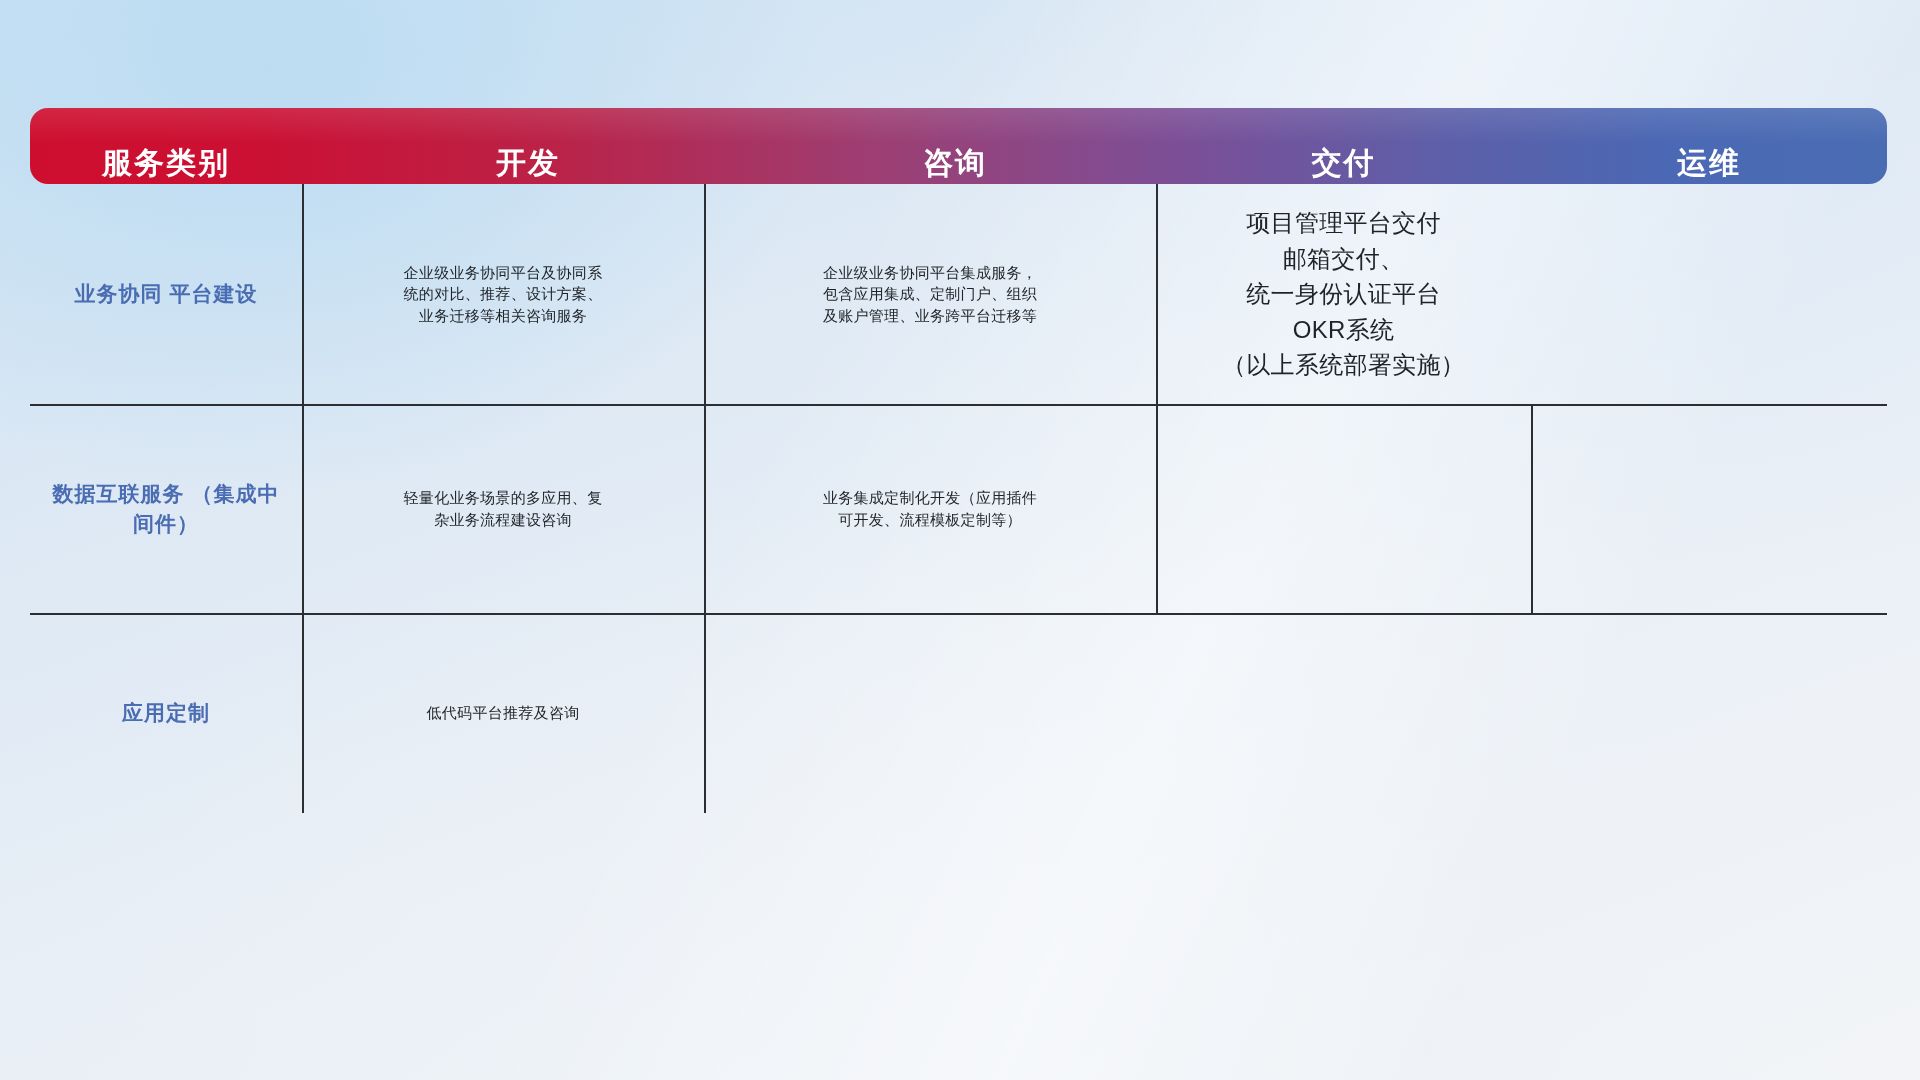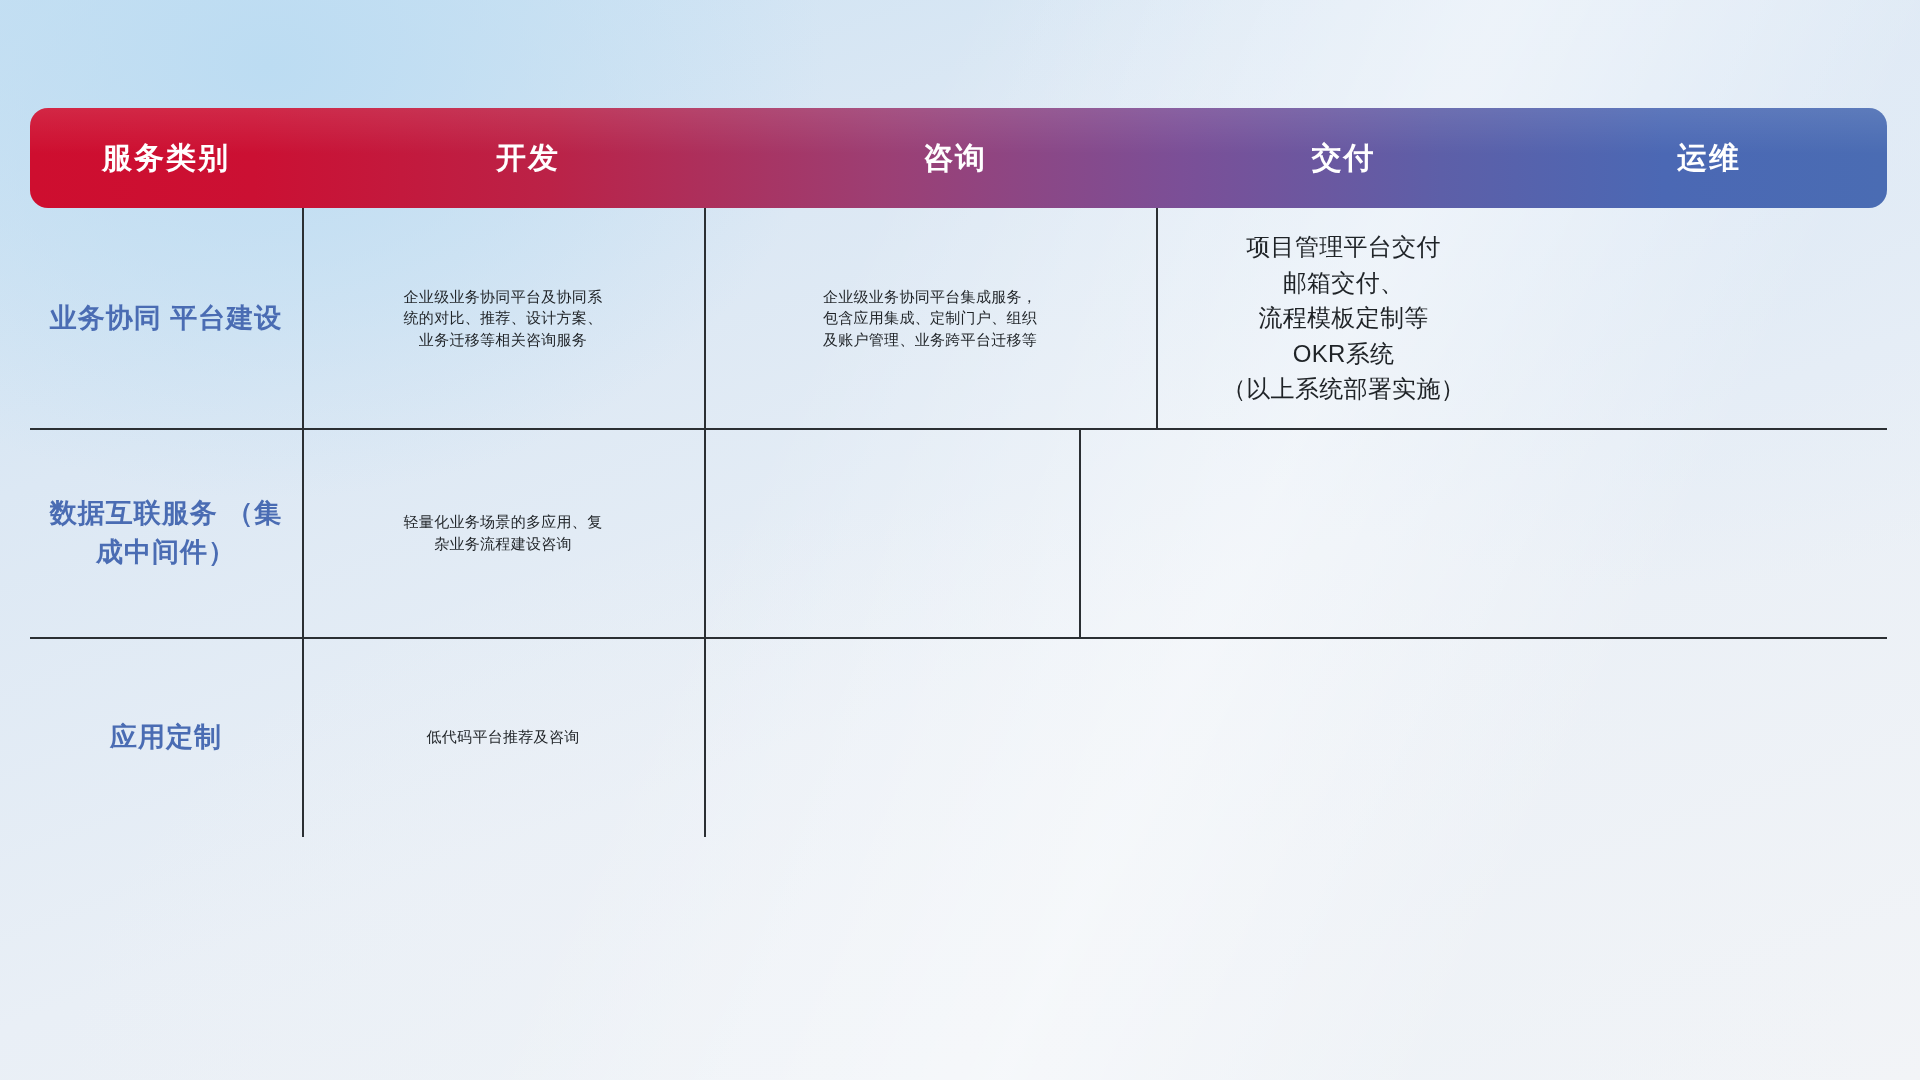--- a/index.html
+++ b/index.html
@@ -20,33 +20,33 @@
   }
 
   .table-wrap {
     position:absolute;
     left:30px; top:108px;
     width:1857px; height:672px;
   }
 
   
   .thead {
-    height:100px;
+    height:76px;
     border-radius:18px;
     background: linear-gradient(90deg,
         #ce0e2f 0%,
         #cb1033 12%,
         #bb2247 28%,
         #9c3f74 46%,
         #7b4f97 62%,
         #5d5fa8 76%,
         #4b68b4 88%,
         #4a6cb3 100%);
     display:flex;
-    align-items:center;
+    align-items:flex-end;
     color:#ffffff;
     position:relative;
     overflow:hidden;
   }
   .thead:after {
     content:"";
     position:absolute; left:0; right:0; top:0; height:46%;
     background:linear-gradient(180deg, rgba(255,255,255,.10), rgba(255,255,255,0));
     pointer-events:none;
   }
@@ -88,21 +88,21 @@
   
   .c0 { width:272px; }
   .c1 { width:402px; }
   .c2 { width:452px; }
   .c3 { width:375px; }
   .c4 { width:356px; }
 
   .cat {
     color:#4a6cb3;
     font-weight:bold;
-    font-size:27px;
+    font-size:21px;
     line-height:1.42;
     letter-spacing:1px;
   }
   .cell-text {
     color:#1f2327;
     font-size:15px;
     line-height:1.44;
     letter-spacing:.3px;
     white-space:pre-line;
   }
@@ -136,34 +136,38 @@
 业务迁移等相关咨询服务</span>
       </div>
       <div class="td c2">
         <span class="cell-text">企业级业务协同平台集成服务，
 包含应用集成、定制门户、组织
 及账户管理、业务跨平台迁移等</span>
       </div>
       <div class="td c3">
         <span class="cell-text big">项目管理平台交付
 邮箱交付、
-流程模板定制等
+统一身份认证平台
 OKR系统
 （以上系统部署实施）</span>
       </div>
     </div>
 
     <div class="trow r2">
       <div class="td c0">
         <span class="cat">数据互联服务
 （集成中间件）</span>
       </div>
       <div class="td c1">
         <span class="cell-text">轻量化业务场景的多应用、复
 杂业务流程建设咨询</span>
+      </div>
+      <div class="td c2">
+        <span class="cell-text">业务集成定制化开发（应用插件
+可开发、流程模板定制等）</span>
       </div>
       <div class="td c3">
         <span class="cell-text big"></span>
       </div>
       <div class="td c4">
         <span class="cell-text big"></span>
       </div>
     </div>
 
     <div class="trow r3">

